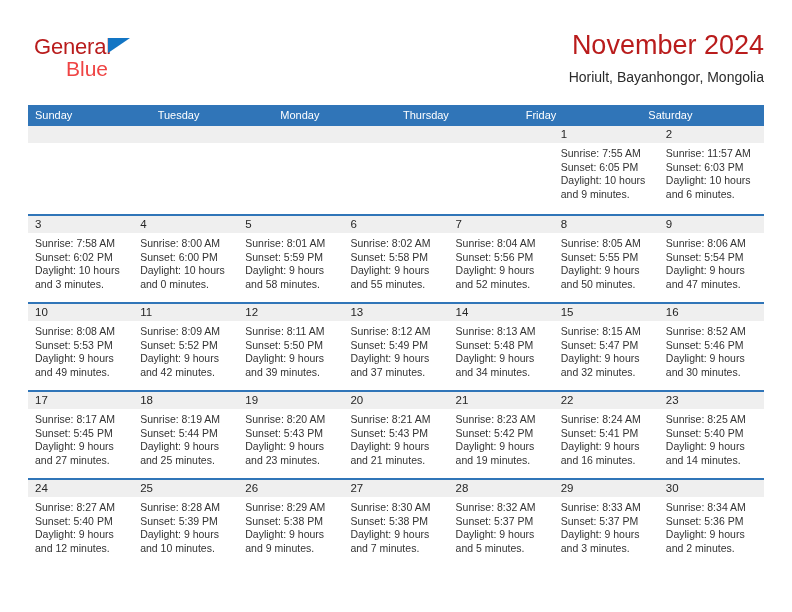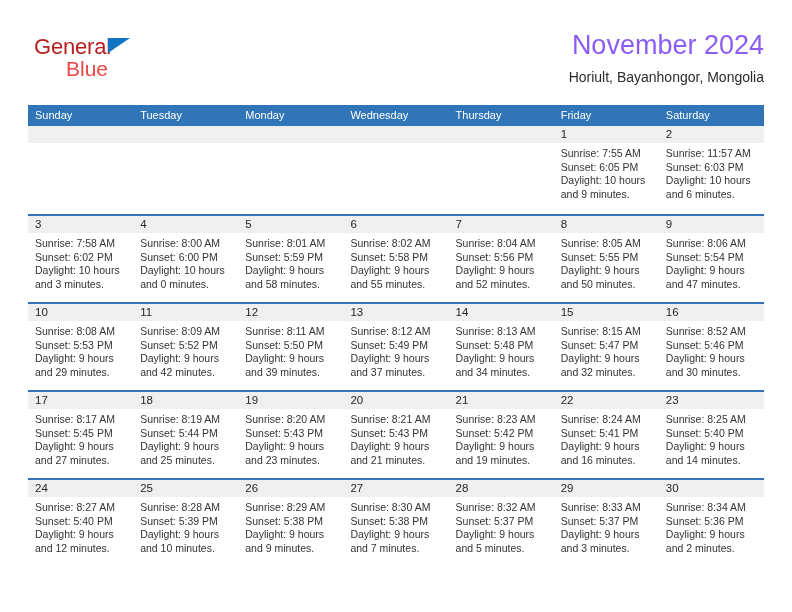--- a/index.html
+++ b/index.html
@@ -70,21 +70,21 @@
   }
 
   .titles {
     position: absolute;
     right: 0;
     top: 0;
     text-align: right;
   }
   .cal-title {
     font-size: 27px;
-    color: #8b5cf6;
+    color: #b91c1c;
     line-height: 34px;
     white-space: nowrap;
   }
   .cal-subtitle {
     margin-top: 6px;
     font-size: 14px;
     color: #2b2b2b;
     line-height: 18px;
     white-space: nowrap;
   }
@@ -176,21 +176,20 @@
       <div class="cal-subtitle">Horiult, Bayanhongor, Mongolia</div>
     </div>
 
   </div>
 
   <div class="calendar">
     <div class="dow-row" id="dow-row">
         <div class="dow">Sunday</div>
         <div class="dow">Tuesday</div>
         <div class="dow">Monday</div>
-        <div class="dow">Wednesday</div>
         <div class="dow">Thursday</div>
         <div class="dow">Friday</div>
         <div class="dow">Saturday</div>
       </div>
     <div id="weeks">
         <div class="week first">
           <div class="day empty">
             <div class="day-num"></div>
             <div class="day-body"></div>
           </div>
@@ -294,21 +293,21 @@
             </div>
           </div>
         </div>
         <div class="week">
           <div class="day">
             <div class="day-num">10</div>
             <div class="day-body">
               <div class="day-line">Sunrise: 8:08 AM</div>
               <div class="day-line">Sunset: 5:53 PM</div>
               <div class="day-line">Daylight: 9 hours</div>
-              <div class="day-line">and 29 minutes.</div>
+              <div class="day-line">and 49 minutes.</div>
             </div>
           </div>
           <div class="day">
             <div class="day-num">11</div>
             <div class="day-body">
               <div class="day-line">Sunrise: 8:09 AM</div>
               <div class="day-line">Sunset: 5:52 PM</div>
               <div class="day-line">Daylight: 9 hours</div>
               <div class="day-line">and 42 minutes.</div>
             </div>

